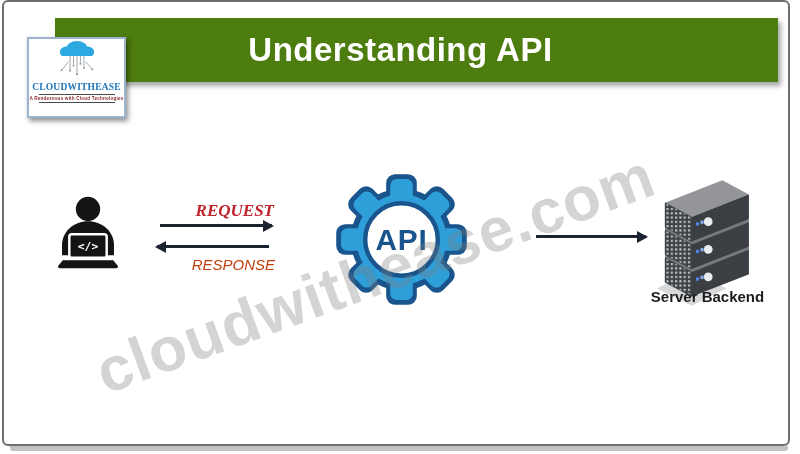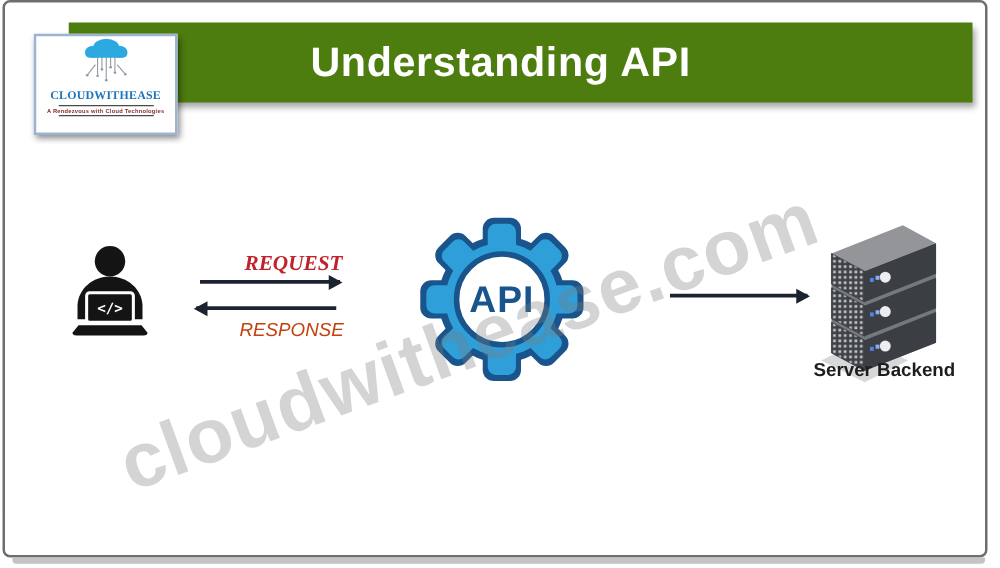--- a/index.html
+++ b/index.html
@@ -17,21 +17,21 @@
   }
   .title-bar{
     position:absolute;left:55px;top:18px;width:723px;height:64px;background:#4d7c0f;
     box-shadow:3px 4px 5px rgba(0,0,0,0.35);
     display:flex;align-items:center;justify-content:center;z-index:4;
   }
   .title{
     color:#ffffff;font-size:33px;font-weight:bold;letter-spacing:.5px;padding-right:32px;
   }
   .logo-card{
-    position:absolute;left:27px;top:27px;width:115px;height:81px;background:#ffffff;
+    position:absolute;left:27px;top:37px;width:99px;height:81px;background:#ffffff;
     border:2px solid #9db4d0;box-shadow:2px 3px 5px rgba(0,0,0,0.45);box-sizing:border-box;
     display:flex;flex-direction:column;align-items:center;z-index:6;
   }
   .logo-name{
     font-family:"Liberation Serif",serif;font-weight:bold;color:#1c75bc;
     font-size:9.5px;letter-spacing:.2px;margin-top:1px;white-space:nowrap;
   }
   .logo-divider{width:76px;border-top:1px solid #4a4a4a;margin:2px 0 1px;}
   .logo-divider2{width:76px;border-top:1px solid #4a4a4a;margin:1px 0 0;}
   .logo-tagline{

